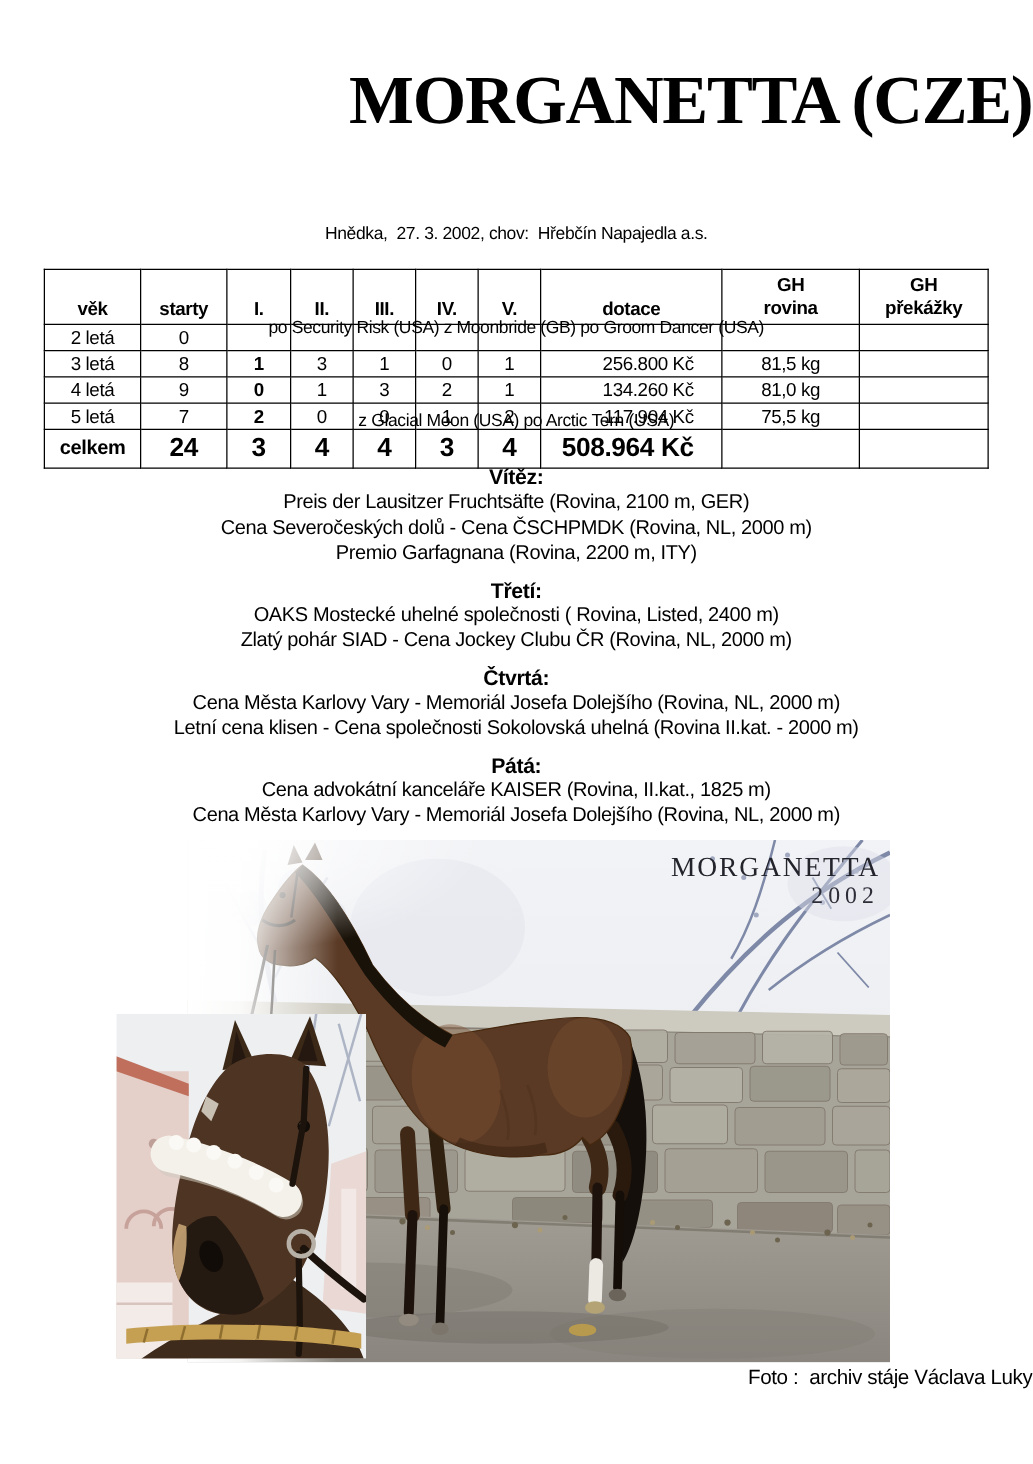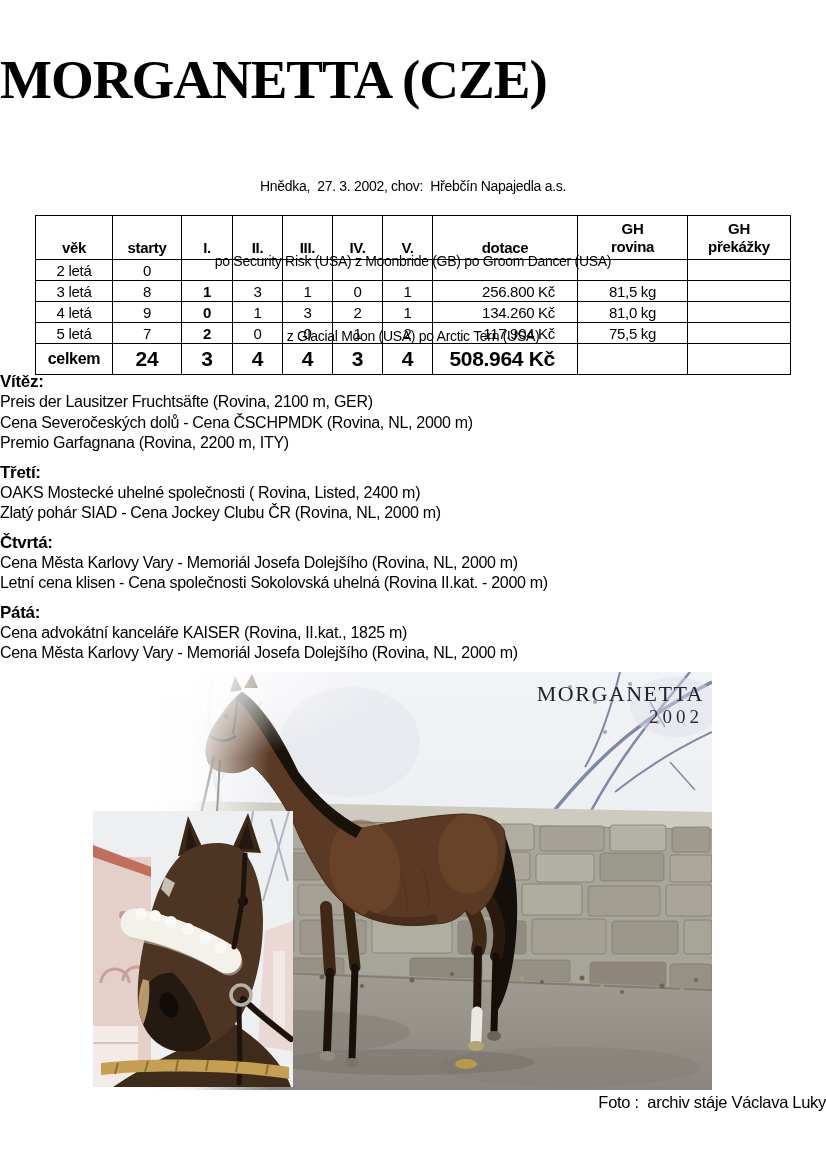--- a/index.html
+++ b/index.html
@@ -1,21 +1,21 @@
 <!DOCTYPE html>
 <html><head>
 <meta charset="utf-8">
 <style>
   html,body { margin:0; padding:0; background:#ffffff; }
   body { width:826px; height:1171px; position:relative; overflow:hidden;
          font-family:"Liberation Sans","DejaVu Sans",sans-serif; color:#000; }
   .page { position:absolute; left:0; top:0; width:826px; height:1171px; background:#fff; }
 
   
-  .title { position:absolute; top:52px; left:0; width:826px; text-align:left;
+  .title { position:absolute; top:52px; left:0; width:826px; text-align:right;
            font-family:"Liberation Serif","DejaVu Serif",serif; font-weight:bold;
            font-size:55px; line-height:56px; letter-spacing:-1px; }
 
   
   .subtitle { position:absolute; top:124px; left:0; width:826px; text-align:center;
               font-size:14px; line-height:25px; letter-spacing:-0.3px; white-space:pre-wrap; }
 
   
   table.stats { position:absolute; top:215px; left:35px; border-collapse:collapse;
                 table-layout:fixed; width:755px; }
@@ -24,21 +24,21 @@
   table.stats thead th { font-weight:bold; vertical-align:bottom; height:40px; padding-bottom:3px; }
   table.stats thead th .two-line { line-height:18px; }
   table.stats tbody tr.data-row { height:21px; }
   table.stats td.num-right { text-align:right; padding-right:22px; }
   table.stats td.b { font-weight:bold; }
   table.stats tr.total-row { height:31px; }
   table.stats tr.total-row td { font-weight:bold; font-size:21px; }
   table.stats tr.total-row td.label { font-size:16px; }
 
   
-  .sections { position:absolute; top:372px; left:0; width:826px; }
+  .sections { position:absolute; top:372px; left:0; width:826px; text-align:center; }
   .section { margin-bottom:9px; }
   .section-heading { font-weight:bold; font-size:17px; line-height:20px; letter-spacing:-0.3px; }
   .result-line { font-size:16px; line-height:20.5px; letter-spacing:-0.3px; white-space:pre-wrap; }
   .result-line .bd { font-weight:normal; }
 
   
   .photo-area { position:absolute; left:93px; top:672px; width:619px; height:419px; }
   .main-photo { position:absolute; left:57px; top:0; width:562px; height:418px; overflow:hidden; }
   .main-photo svg { display:block; }
   .fade-left { position:absolute; left:0; top:0; width:120px; height:100%; pointer-events:none;

